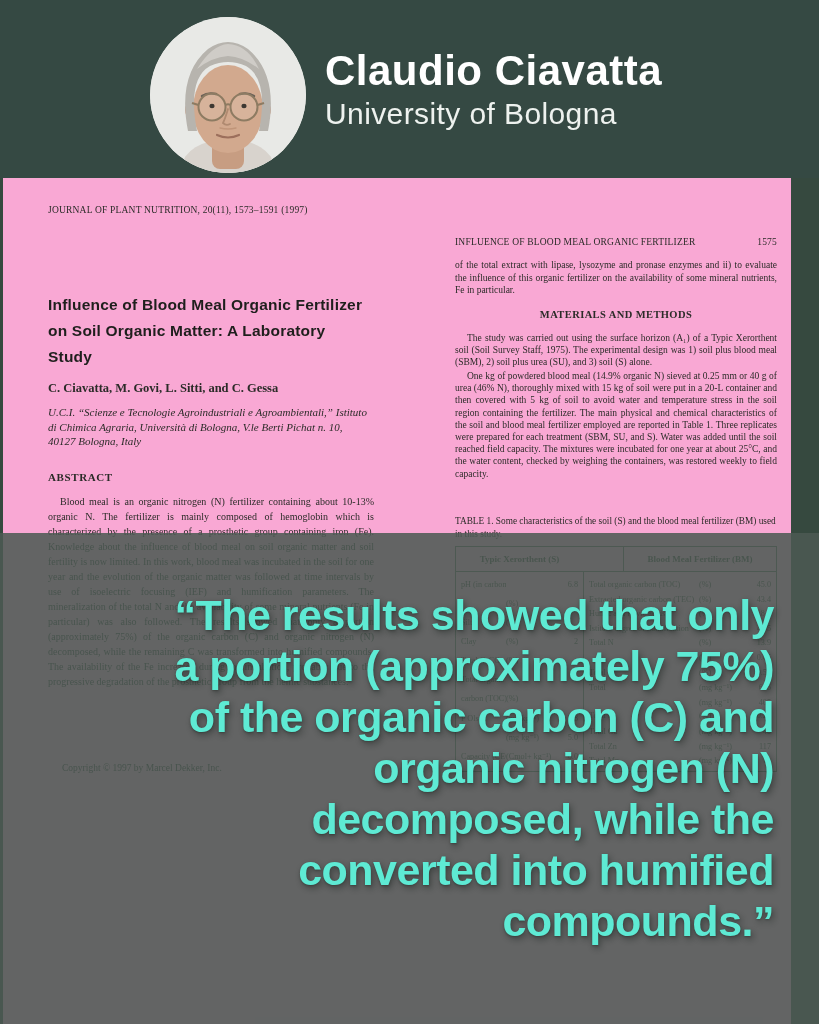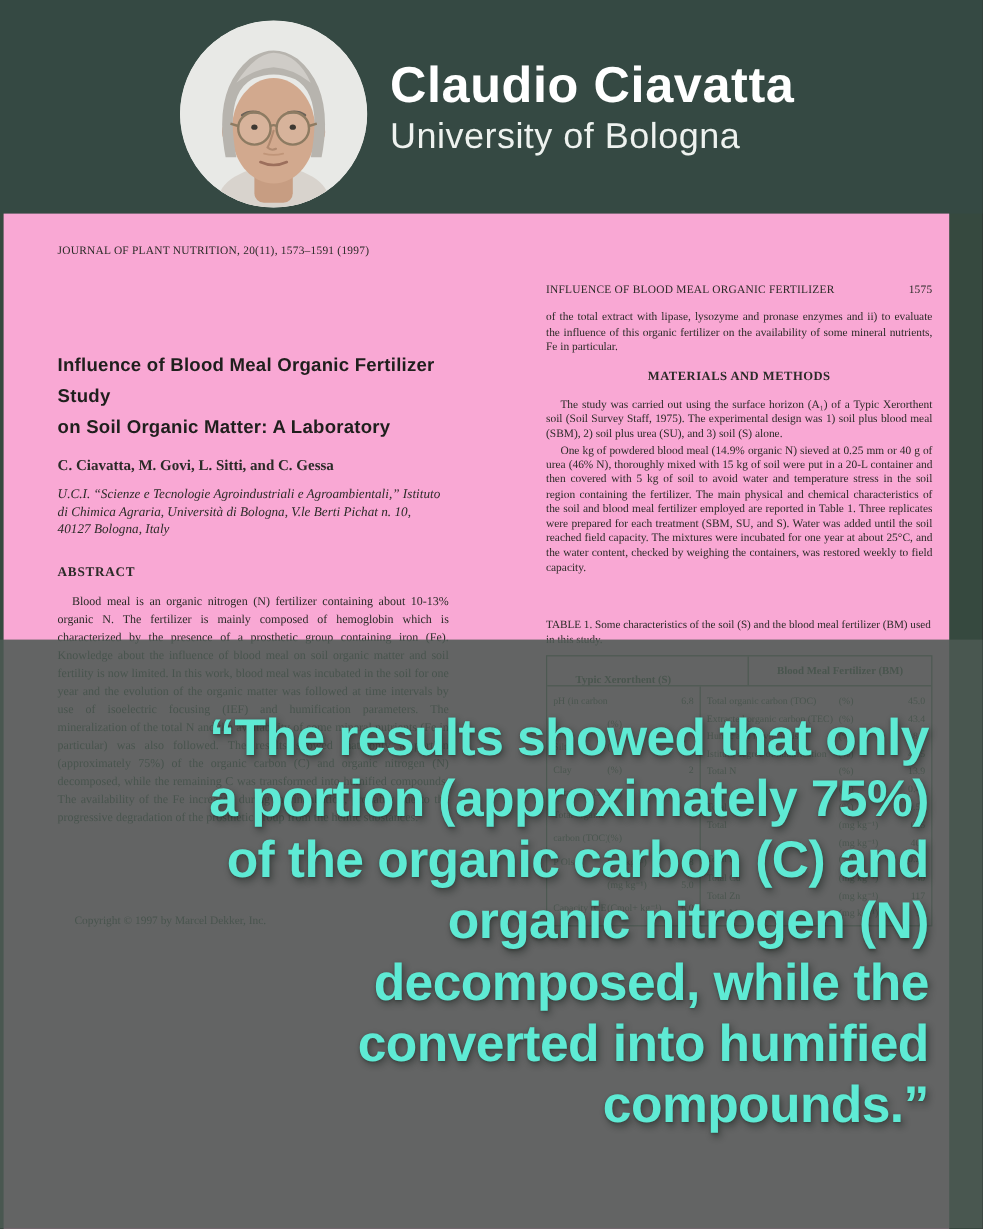--- a/index.html
+++ b/index.html
@@ -35,21 +35,21 @@
   .p-intro{position:absolute;top:81px;left:0;width:322px;font-size:9.5px;line-height:12.5px;text-align:justify;}
   .sec-head{position:absolute;top:131px;left:0;width:322px;text-align:center;font-weight:bold;
             font-size:10.5px;letter-spacing:.4px;}
   .p1{position:absolute;top:154px;left:0;width:322px;font-size:9.5px;line-height:12.2px;
       text-align:justify;text-indent:12px;}
   .p2{position:absolute;top:192px;left:0;width:322px;font-size:9.5px;line-height:12.2px;
       text-align:justify;text-indent:12px;}
   .tbl-cap{position:absolute;top:337px;left:0;width:322px;font-size:9.3px;line-height:12.5px;}
   .tbl{position:absolute;top:368px;left:0;width:320px;height:224px;border:1px solid #55544f;
        font-size:8.2px;color:#38372f;}
-  .tbl-headrow{display:flex;height:24px;border-bottom:1px solid #55544f;align-items:flex-end;gap:40px;}
+  .tbl-headrow{display:flex;height:24px;border-bottom:1px solid #55544f;align-items:center;gap:40px;}
   .tbl-h1{width:127px;text-align:center;font-weight:bold;font-size:9px;}
   .tbl-h2{flex:1;text-align:center;font-weight:bold;font-size:9px;border-left:0;}
   .tbl-body{display:flex;height:199px;}
   .tgroup1{width:127px;padding-top:8px;box-sizing:border-box;}
   .tgroup2{flex:1;border-left:1px solid #55544f;padding-top:8px;box-sizing:border-box;}
   .tbl .trow{display:flex;padding:0 5px;align-items:baseline;}
   .tgroup1 .trow{height:19px;}
   .tgroup2 .trow{height:14.6px;}
   .tbl .tc0{flex:1;white-space:nowrap;overflow:hidden;}
   .tbl .tc1{width:46px;text-align:left;white-space:nowrap;}
@@ -99,22 +99,22 @@
       <div class="hdr-aff">University of Bologna</div>
     </div>
   </div>
 
   <div class="paper serif">
 
     <div class="lcol">
       <div class="journal-line">JOURNAL OF PLANT NUTRITION, 20(11), 1573–1591 (1997)</div>
       <div class="title" style="font-family:'Liberation Sans','DejaVu Sans',sans-serif;">
         <div>Influence of Blood Meal Organic Fertilizer</div>
+        <div>on Soil Organic Matter:  A Laboratory</div>
         <div>Study</div>
-        <div>on Soil Organic Matter:  A Laboratory</div>
       </div>
       <div class="authors">C. Ciavatta, M. Govi, L. Sitti, and C. Gessa</div>
       <div class="affil">U.C.I. “Scienze e Tecnologie Agroindustriali e Agroambientali,” Istituto di Chimica Agraria, Università di Bologna, V.le Berti Pichat n. 10, 40127 Bologna, Italy</div>
       <div class="abs-head">ABSTRACT</div>
       <div class="abs-body">Blood meal is an organic nitrogen (N) fertilizer containing about 10-13% organic N.  The fertilizer is mainly composed of hemoglobin which is characterized by the presence of a prosthetic group containing iron (Fe). Knowledge about the influence of blood meal on soil organic matter and soil fertility is now limited.  In this work, blood meal was incubated in the soil for one year and the evolution of the organic matter was followed at time intervals by use of isoelectric focusing (IEF) and humification parameters.  The mineralization of the total N and the availability of some mineral nutrients (Fe in particular) was also followed.  The results showed that only a portion (approximately 75%) of the organic carbon (C) and organic nitrogen (N) decomposed, while the remaining C was transformed into humified compounds.  The availability of the Fe increased during the incubation, probably due to the progressive degradation of the prosthetic group from the hemic substances.</div>
       <div class="copyright">Copyright © 1997 by Marcel Dekker, Inc.</div>
     </div>
 
     <div class="rcol">
       <div class="runhead">

